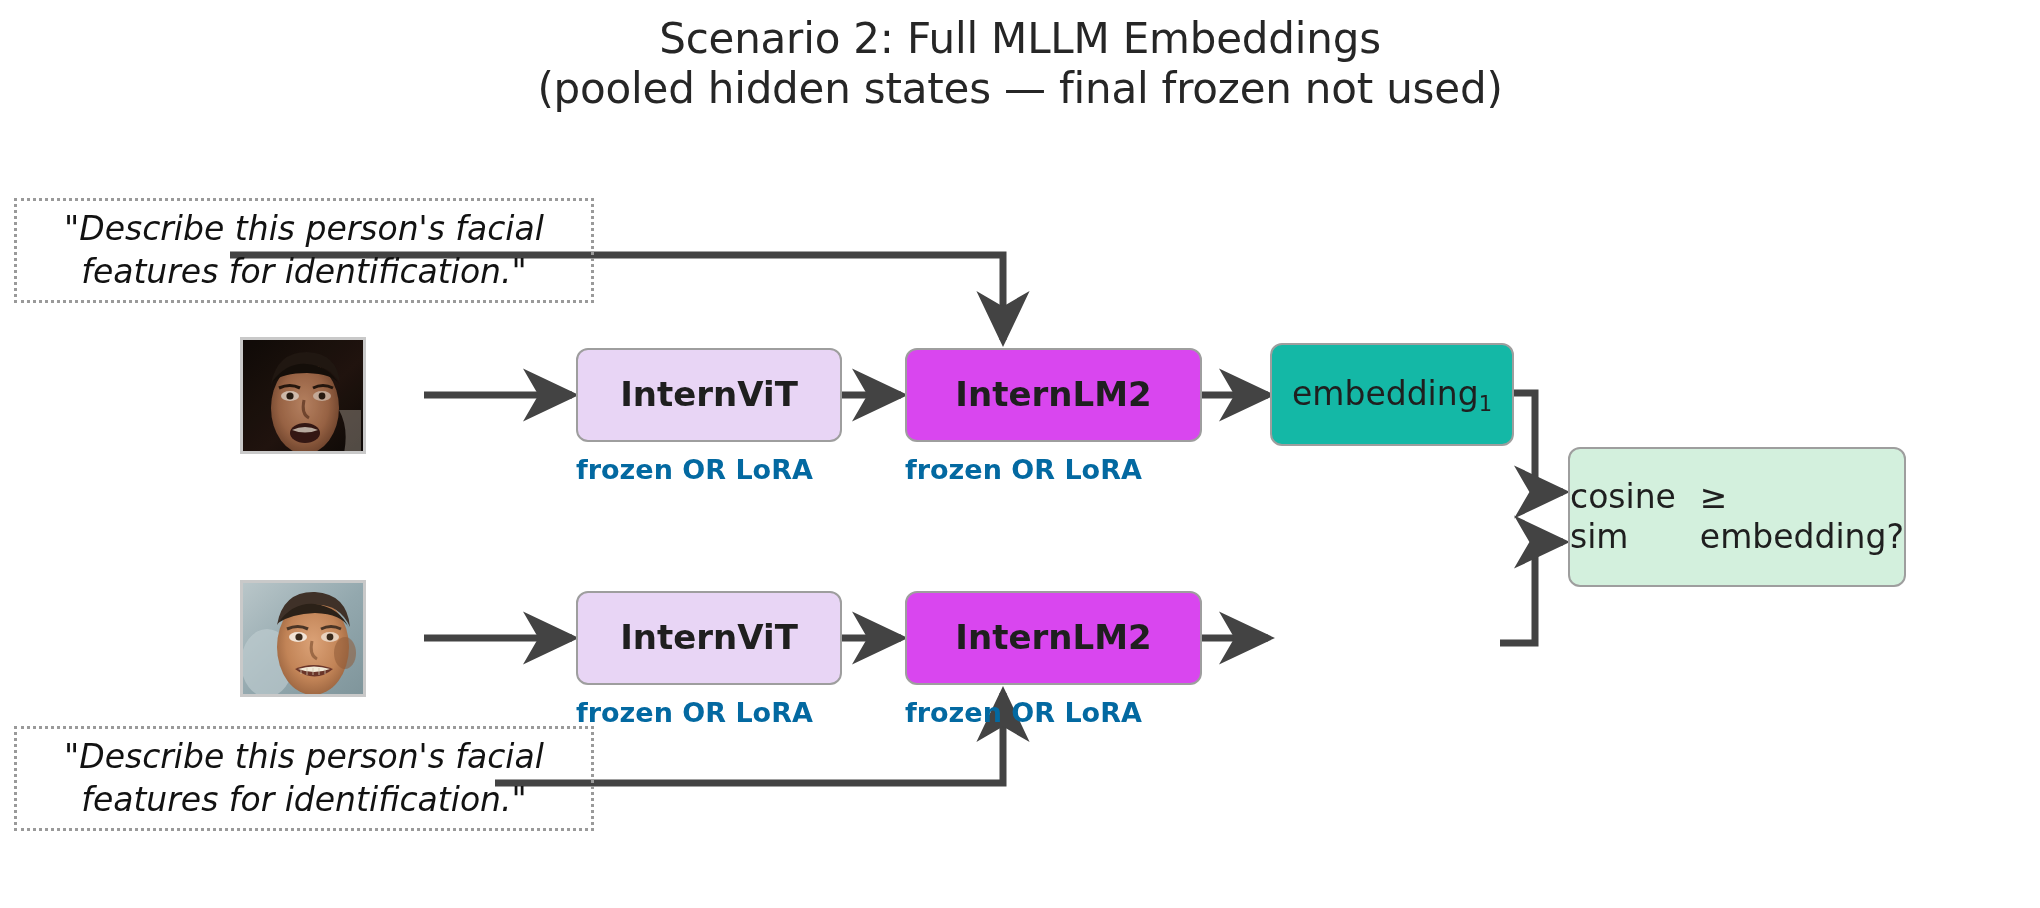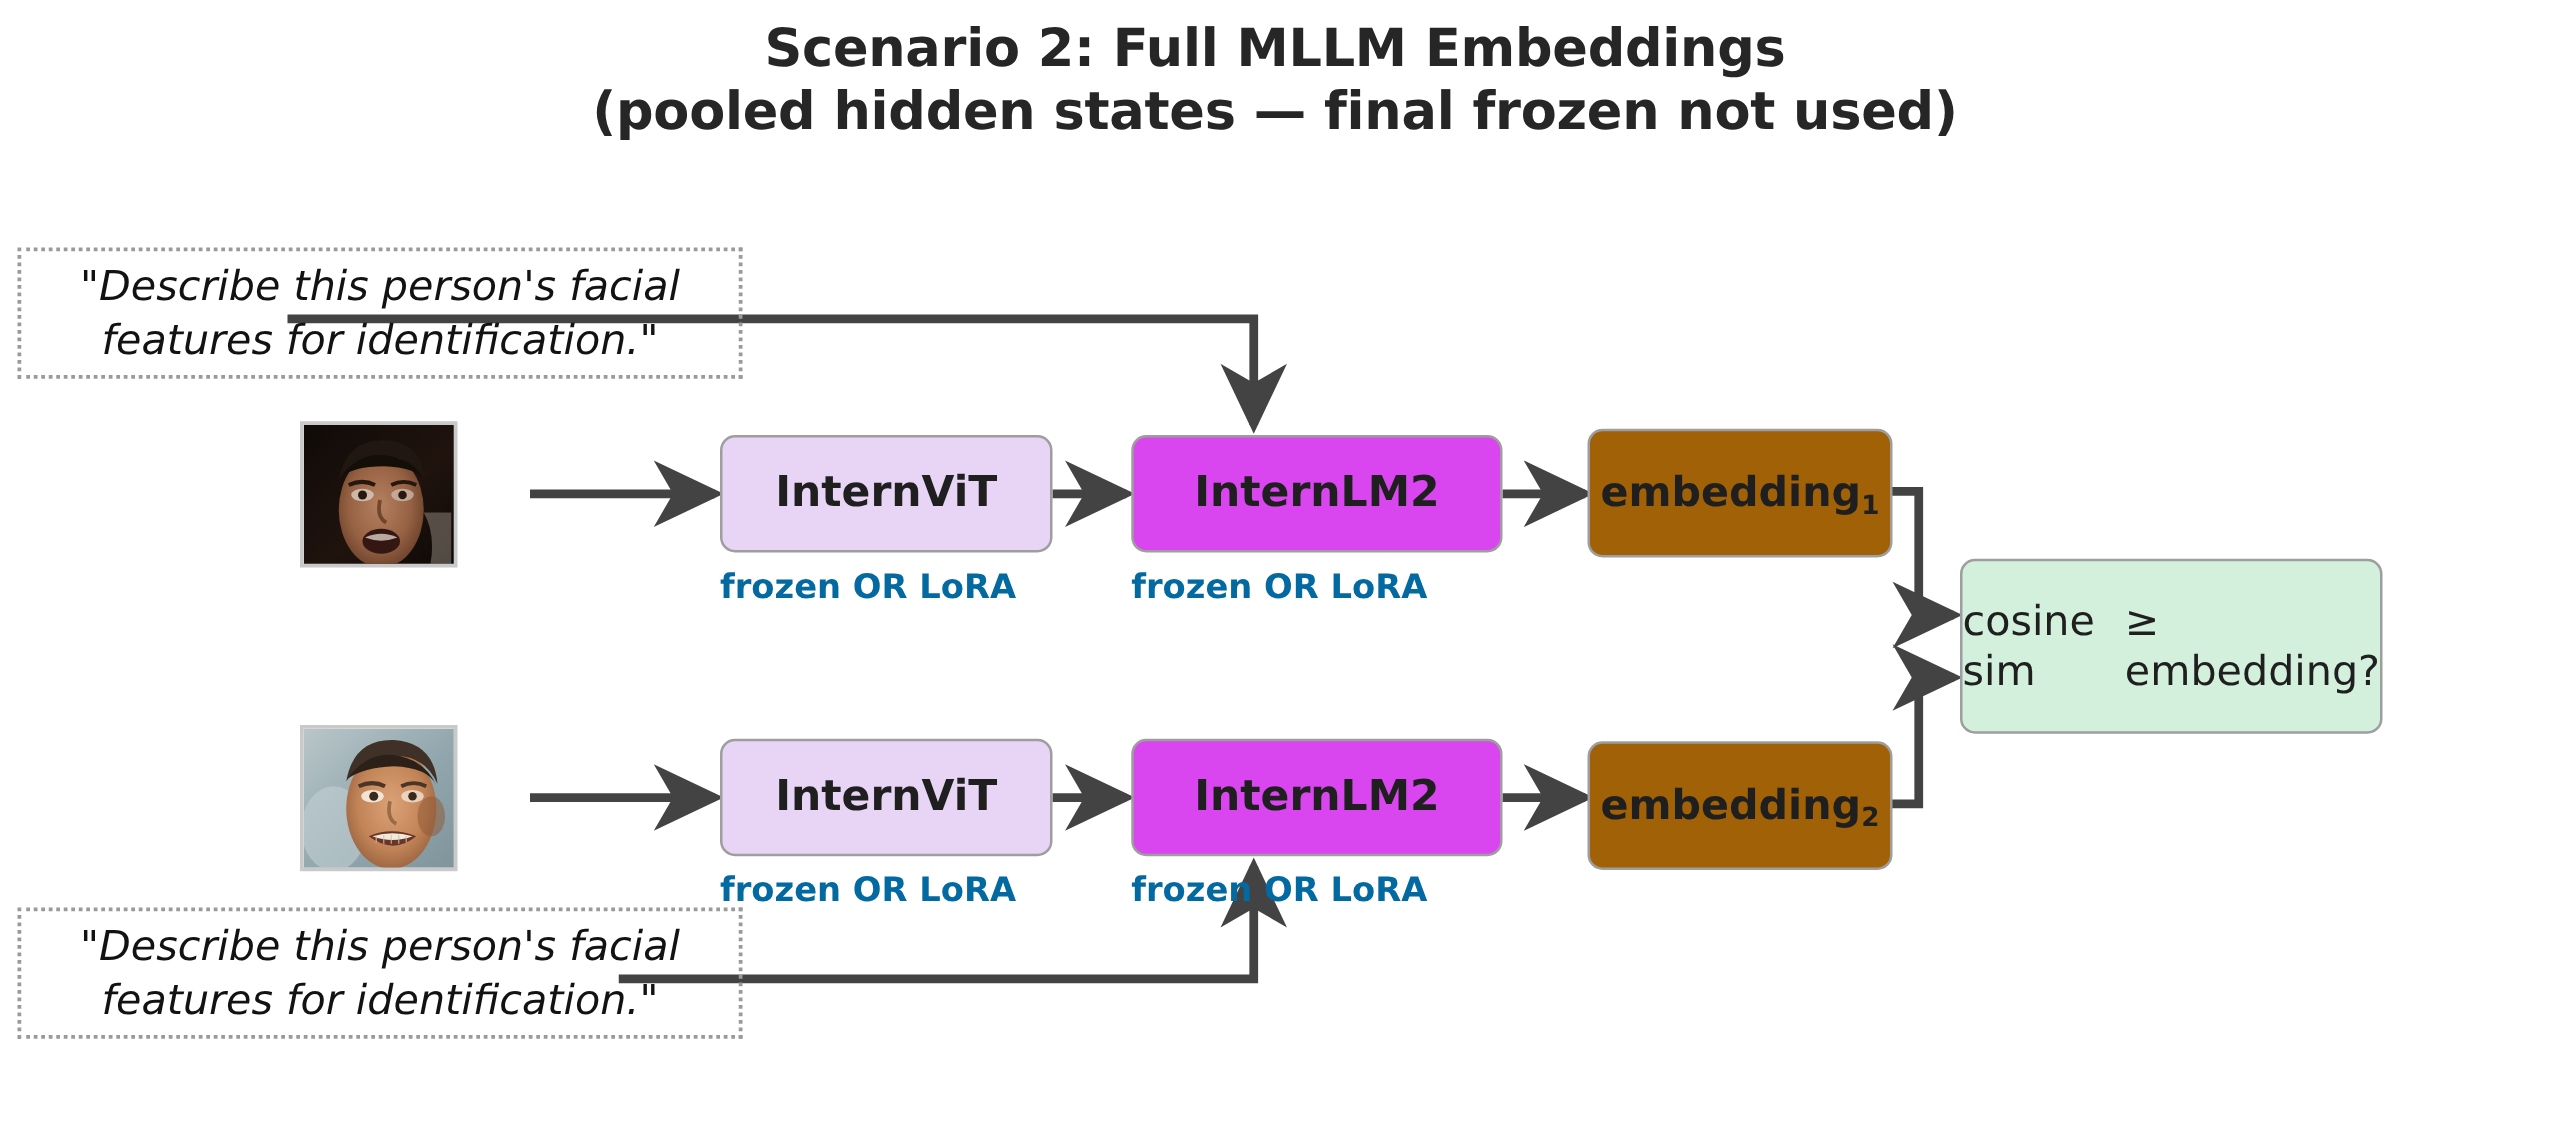--- a/index.html
+++ b/index.html
@@ -24,21 +24,21 @@
   }
 
   
   #title {
     position: absolute;
     left: 0;
     top: 14px;
     width: 2040px;
     text-align: center;
     font-family: "DejaVu Sans", "Liberation Sans", sans-serif;
-    font-weight: bold;
+    font-weight: normal;
     font-size: 42px;
     line-height: 1.18;
     color: #262626;
     letter-spacing: -0.2px;
   }
   #title .l2 { display: block; }
 
   
   #wires {
     position: absolute;
@@ -65,22 +65,22 @@
     font-size: 34px;
     color: #1f1f1f;
   }
   .node.lm {
     background: #d946ef;
     font-weight: bold;
     font-size: 34px;
     color: #1f1f1f;
   }
   .node.emb {
-    background: #a16207;
-    font-weight: bold;
+    background: #14b8a6;
+    font-weight: normal;
     font-size: 33px;
     color: #1f1f1f;
   }
   .node.sim {
     background: #d3f0dd;
     font-weight: normal;
     font-size: 33px;
     color: #1f1f1f;
   }
   .node .sub {
@@ -258,23 +258,20 @@
   <div class="node vit" style="left:576px; top:591px; width:266px; height:94px;">
     <span>InternViT</span>
   </div>
   <div class="caption" style="left:576px; top:697px; width:266px;">frozen OR LoRA</div>
 
   <div class="node lm" style="left:905px; top:591px; width:297px; height:94px;">
     <span>InternLM2</span>
   </div>
   <div class="caption" style="left:905px; top:697px; width:297px;">frozen OR LoRA</div>
 
-  <div class="node emb" style="left:1270px; top:593px; width:244px; height:103px;">
-    <span><span>embedding</span><span class="sub">2</span></span>
-  </div>
 
   <div class="prompt-box" style="left:14px; top:726px; width:580px; height:105px;">
     <span class="ptext">"Describe this person's facial
 features for identification."</span>
   </div>
 
   <div class="node sim" style="left:1568px; top:447px; width:338px; height:140px; ">
     <span>cosine sim</span>
     <span>≥ embedding?</span>
   </div>

